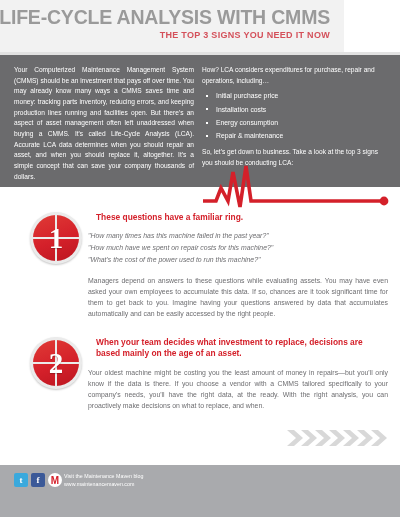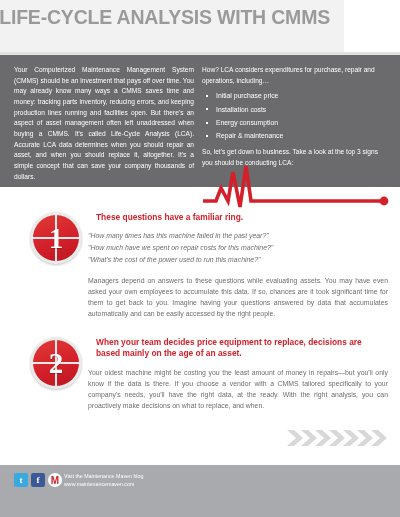--- a/index.html
+++ b/index.html
@@ -116,20 +116,21 @@
     color:#ffffff;font-size:5.3px;line-height:1.5;
   }
 </style>
 </head>
 <body>
 
 <div class="page">
 
   <div class="header">
     <div class="title">LIFE-CYCLE ANALYSIS WITH CMMS</div>
+    <div class="subtitle">THE TOP 3 SIGNS YOU NEED IT NOW</div>
     <div class="header-rule"></div>
   </div>
 
   <div class="intro">
     <div class="col col-left">Your Computerized Maintenance Management System (CMMS) should be an investment that pays off over time. You may already know many ways a CMMS saves time and money: tracking parts inventory, reducing errors, and keeping production lines running and facilities open. But there's an aspect of asset management often left unaddressed when buying a CMMS. It's called Life-Cycle Analysis (LCA). Accurate LCA data determines when you should repair an asset, and when you should replace it, altogether. It's a simple concept that can save your company thousands of dollars.</div>
     <div class="col col-right">
       <p>How? LCA considers expenditures for purchase, repair and operations, including…</p>
       <ul class="bullets">
         <li><span class="bul"></span><span>Initial purchase price</span></li>
         <li><span class="bul"></span><span>Installation costs</span></li>
@@ -166,21 +167,21 @@
 
   <div class="section sec2">
     <div class="badge">
       <div class="ring"></div>
       <div class="disc"></div>
       <div class="cross-h"></div>
       <div class="cross-v"></div>
       <div class="num">2</div>
     </div>
     <div class="sec-body">
-      <h2 class="sec-head">When your team decides price equipment to replace, decisions are based mainly on the age of an asset.</h2>
+      <h2 class="sec-head">When your team decides what investment to replace, decisions are based mainly on the age of an asset.</h2>
       <p class="sec-para">Your oldest machine might be costing you the least amount of money in repairs—but you'll only know if the data is there. If you choose a vendor with a CMMS tailored specifically to your company's needs, you'll have the right data, at the ready. With the right analysis, you can proactively make decisions on what to replace, and when.</p>
     </div>
   </div>
 
   <svg class="chevrons" viewBox="0 0 100 24">
     <g fill="#d8d8d8">
       <polygon points="0,4 7,4 16,12 7,20 0,20 9,12"></polygon>
       <polygon points="14,4 21,4 30,12 21,20 14,20 23,12"></polygon>
       <polygon points="28,4 35,4 44,12 35,20 28,20 37,12"></polygon>
       <polygon points="42,4 49,4 58,12 49,20 42,20 51,12"></polygon>

